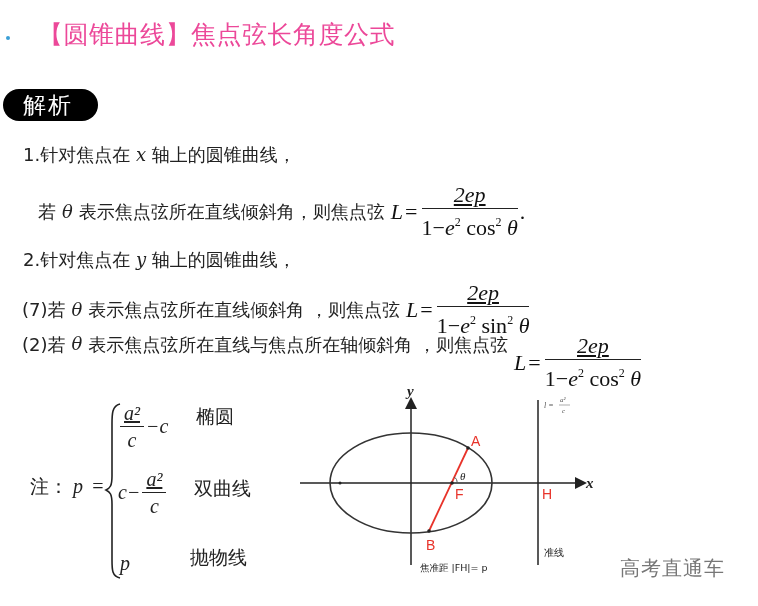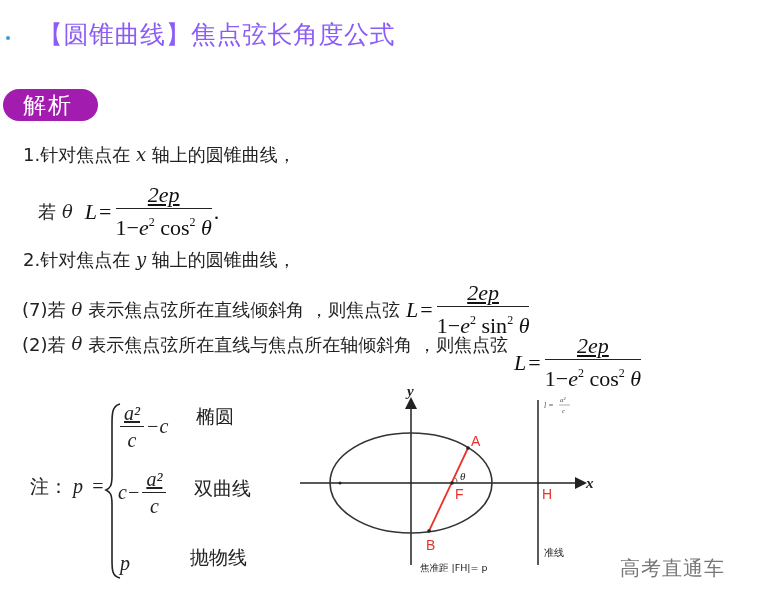--- a/index.html
+++ b/index.html
@@ -1,21 +1,21 @@
 <!DOCTYPE html>
 <html><head>
 <meta charset="utf-8">
 <style>
   html, body { margin:0; padding:0; background:#ffffff; }
   body { width:758px; height:606px; position:relative; overflow:hidden;
          font-family:"DejaVu Sans", "Liberation Sans", sans-serif; color:#222; }
   .abs { position:absolute; white-space:nowrap; }
   .title-dot { left:6px; top:36px; width:4px; height:4px; border-radius:50%; background:#3a9fd6; }
-  .title { left:38px; top:18px; font-size:25px; color:#8b5cf6; letter-spacing:0.5px; }
-  .badge { left:3px; top:89px; width:95px; height:32px; border-radius:16px; background:#a21caf;
+  .title { left:38px; top:18px; font-size:25px; color:#ec4899; letter-spacing:0.5px; }
+  .badge { left:3px; top:89px; width:95px; height:32px; border-radius:16px; background:#000000;
            color:#fff; font-size:23px; line-height:32px; text-indent:20px; letter-spacing:2px; }
   .line { font-size:18px; color:#222; }
   .math { font-family:"DejaVu Serif","Liberation Serif",serif; font-style:italic; }
   .frac { display:inline-block; vertical-align:middle; text-align:center; margin:0 2px; }
   .frac .num { display:block; border-bottom:1.5px solid #222; padding:0 4px; line-height:26px;text-decoration:underline; }
   .frac .den { display:block; line-height:26px; }
   .formula { font-family:"Liberation Serif","DejaVu Serif",serif; font-size:22px; color:#111; }
   .formula i { font-style:italic; }
   sup { font-size:12px; vertical-align:9px; }
   .brace-case { font-family:"Liberation Serif",serif; font-size:20px; }
@@ -32,20 +32,21 @@
 
 <div class="abs line" style="left:23px; top:143px;">
   <span>1.针对焦点在</span>
   <span class="math">x</span>
   <span>轴上的圆锥曲线，</span>
 </div>
 
 <div class="abs line" style="left:38px; top:182px; display:flex; align-items:center;">
   <span>若</span>
   <span class="math" style="margin:0 6px;">θ</span>
+  <span>表示焦点弦所在直线倾斜角，则焦点弦</span>
   <span class="formula" style="margin-left:6px; display:inline-flex; align-items:center;">
     <i>L</i>
     <span style="margin:0 2px;">=</span>
     <span class="frac">
       <span class="num"><i>2ep</i></span>
       <span class="den"><span>1−</span><i>e</i><sup>2</sup> <span>cos</span><sup>2</sup> <i>θ</i></span>
     </span>
     <span>.</span>
   </span>
 </div>

